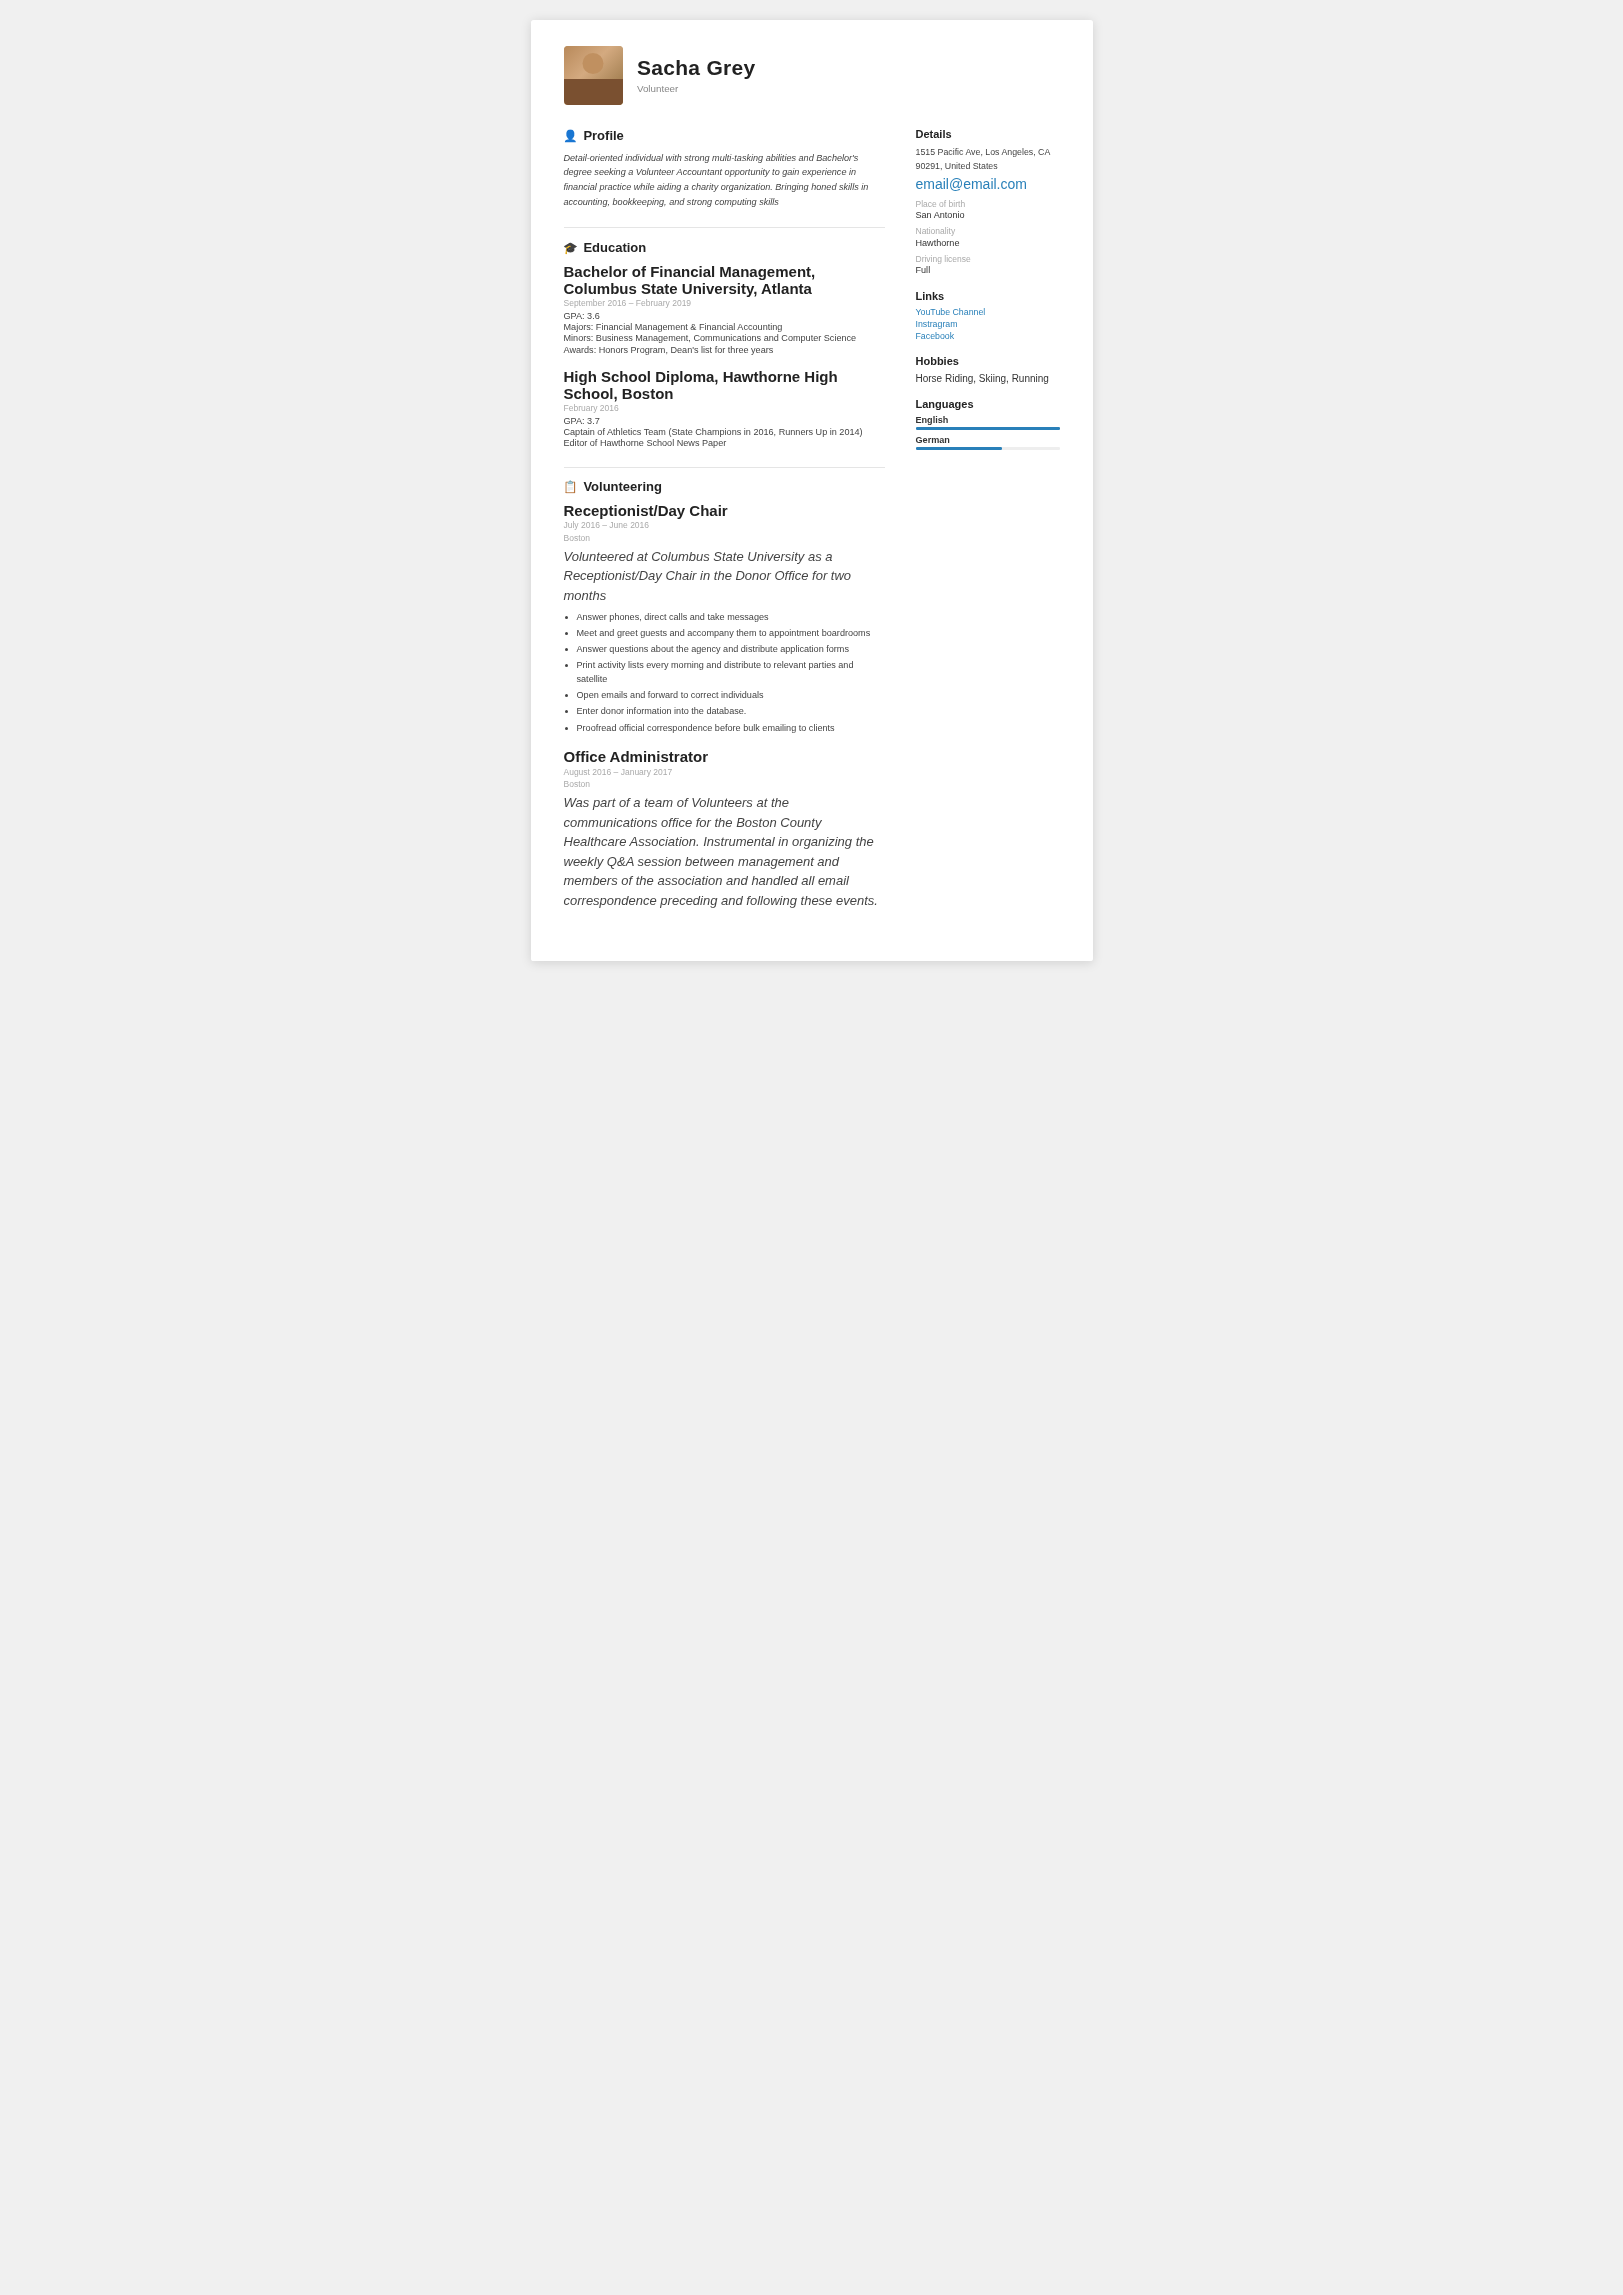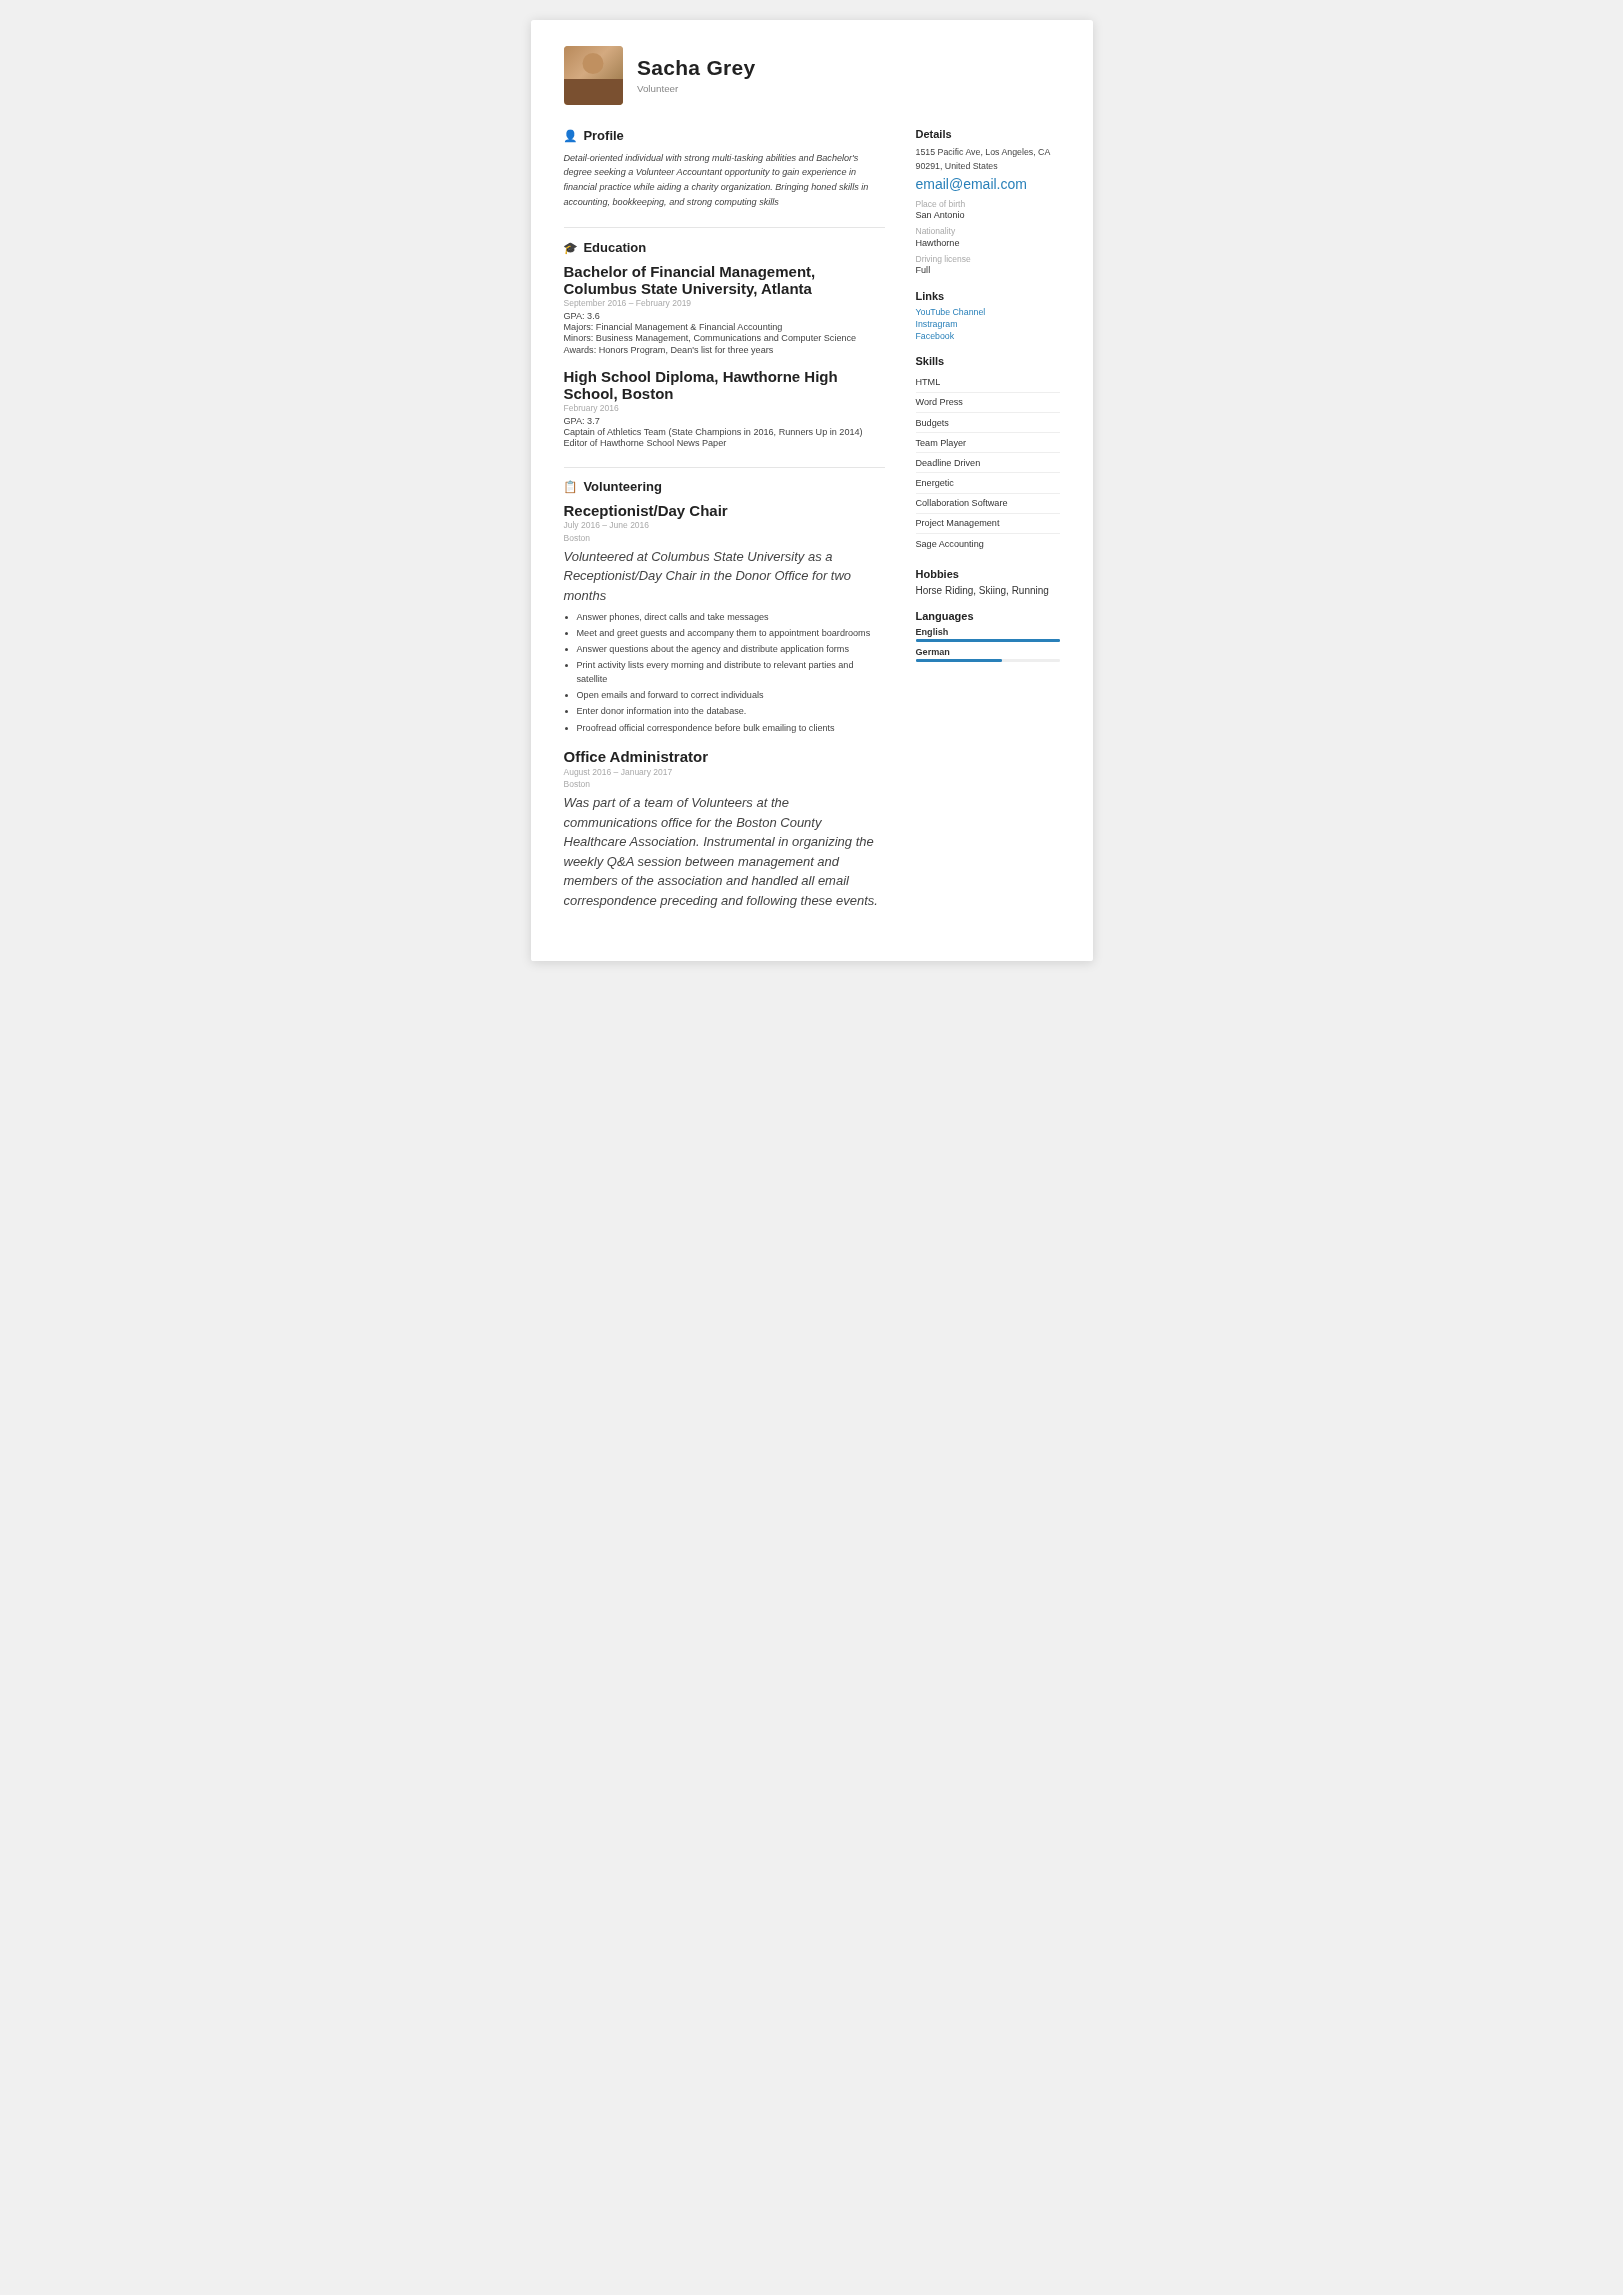--- a/index.html
+++ b/index.html
@@ -340,32 +340,20 @@
         <div class="detail-value">Full</div>
       </div>
 
       <div class="right-section">
         <div class="right-section-title">Links</div>
         <a class="link-item" href="#">YouTube Channel</a>
         <a class="link-item" href="#">Instragram</a>
         <a class="link-item" href="#">Facebook</a>
       </div>
 
-      <div class="right-section">
-        <div class="right-section-title">Skills</div>
-        <div class="skill-item">HTML</div>
-        <div class="skill-item">Word Press</div>
-        <div class="skill-item">Budgets</div>
-        <div class="skill-item">Team Player</div>
-        <div class="skill-item">Deadline Driven</div>
-        <div class="skill-item">Energetic</div>
-        <div class="skill-item">Collaboration Software</div>
-        <div class="skill-item">Project Management</div>
-        <div class="skill-item">Sage Accounting</div>
-      </div>
 
       <div class="right-section">
         <div class="right-section-title">Hobbies</div>
         <div class="hobbies-text">Horse Riding, Skiing, Running</div>
       </div>
 
       <div class="right-section">
         <div class="right-section-title">Languages</div>
         <div class="lang-item">
           <div class="lang-name">English</div>

